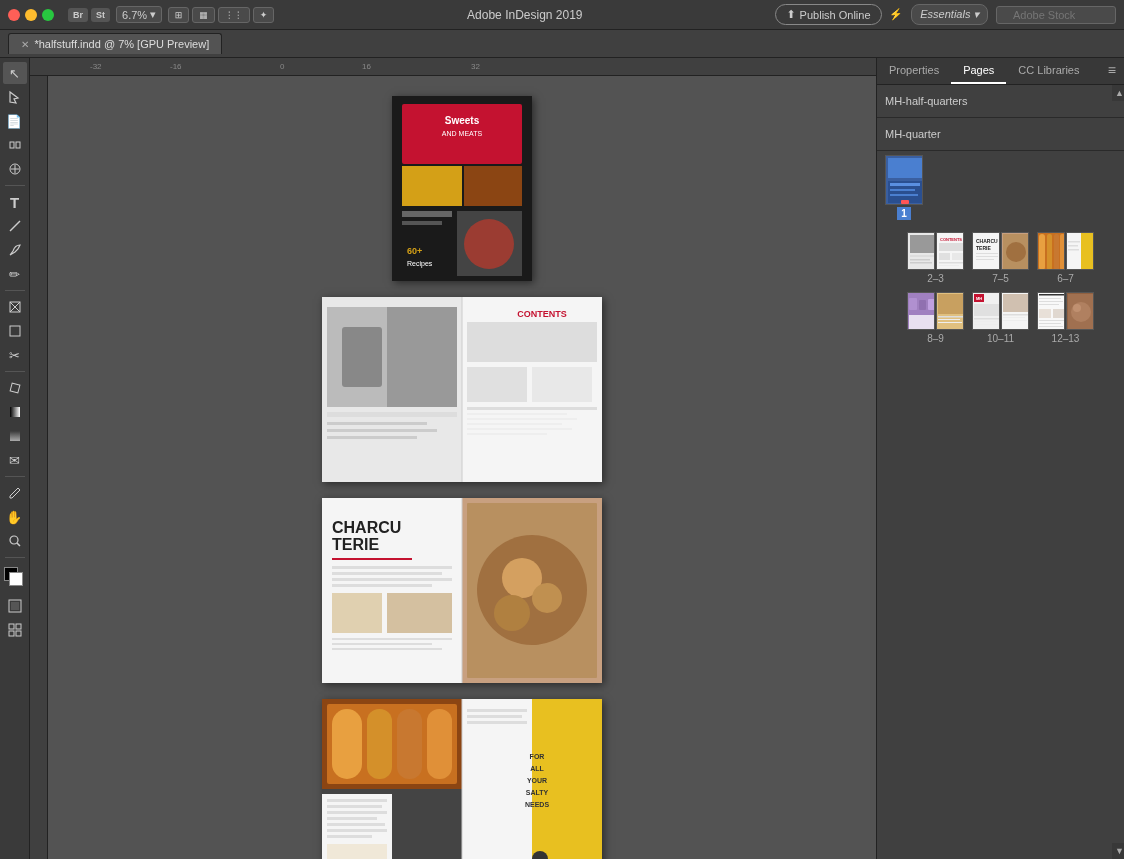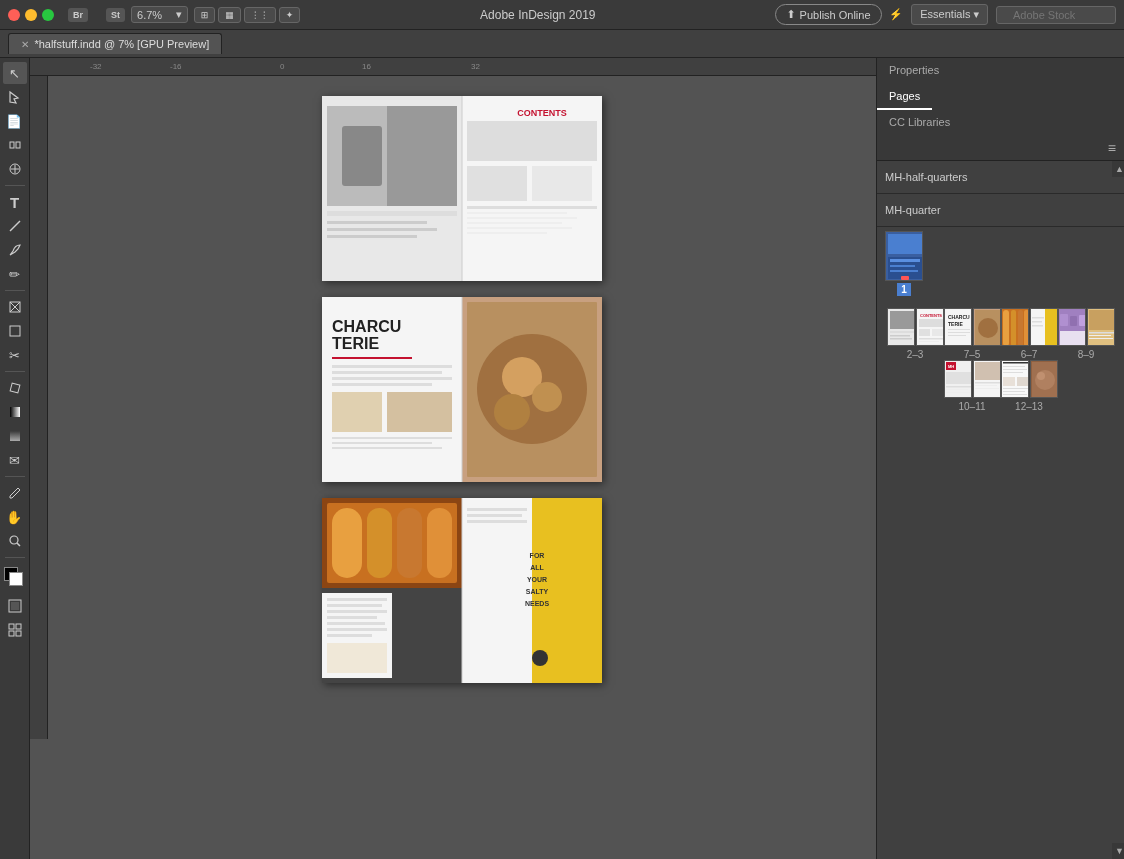--- a/index.html
+++ b/index.html
@@ -15,45 +15,46 @@
       padding: 0 8px;
       flex-shrink: 0;
       border-bottom: 1px solid #222;
     }
     .title-bar-left { display: flex; align-items: center; gap: 6px; }
     .traffic-lights { display: flex; gap: 5px; }
     .traffic-light { width: 12px; height: 12px; border-radius: 50%; cursor: pointer; }
     .tl-close { background: #ff5f57; }
     .tl-min { background: #febc2e; }
     .tl-max { background: #28c840; }
-    .app-icons { display: flex; gap: 18px; margin-left: 8px; }
+    .app-icons { display: flex; gap: 3px; margin-left: 8px; }
     .app-icon-btn { background: #555; border: none; color: #ccc; font-size: 9px; padding: 2px 5px; border-radius: 3px; cursor: pointer; font-weight: bold; }
-    .zoom-control { display: flex; align-items: center; gap: 14px; background: #4a4a4a; border: 1px solid #666; border-radius: 3px; padding: 1px 5px; cursor: pointer; font-size: 11px; color: #ccc; }
+    .zoom-control { display: flex; align-items: center; gap: 3px; background: #4a4a4a; border: 1px solid #666; border-radius: 3px; padding: 1px 5px; cursor: pointer; font-size: 11px; color: #ccc; }
     .view-controls { display: flex; gap: 3px; }
     .view-btn { background: #4a4a4a; border: 1px solid #666; color: #ccc; font-size: 9px; padding: 2px 6px; border-radius: 3px; cursor: pointer; }
     .title-center { font-size: 12px; color: #ccc; }
     .title-bar-right { display: flex; align-items: center; gap: 8px; }
     .publish-btn {
       background: transparent;
       border: 1px solid #888;
       color: #ccc;
       padding: 3px 10px;
       border-radius: 12px;
       font-size: 11px;
       cursor: pointer;
       display: flex; align-items: center; gap: 4px;
     }
     .essentials-btn {
       background: #4a4a4a;
       border: 1px solid #666;
       color: #ccc;
       padding: 3px 8px;
-      border-radius: 3px;
+      border-radius: 8px;
       font-size: 11px;
       cursor: pointer;
+      font-style: italic;
     }
     .search-bar { background: #4a4a4a; border: 1px solid #666; border-radius: 3px; padding: 2px 16px; color: #aaa; font-size: 11px; width: 120px; }
 
     
     .tab-bar {
       background: #404040;
       height: 28px;
       display: flex;
       align-items: center;
       padding: 0 8px;
@@ -168,35 +169,34 @@
       flex-shrink: 0;
       border-left: 1px solid #222;
       display: flex;
       flex-direction: column;
     }
     .panel-tabs {
       display: flex;
       background: #383838;
       border-bottom: 1px solid #222;
       align-items: flex-start;
-      flex-direction: column;
     }
     .panel-tab {
       padding: 6px 12px;
       font-size: 11px;
       color: #aaa;
       cursor: pointer;
       border-bottom: 2px solid transparent;
     }
     .panel-tab.active { color: #fff; border-bottom: 2px solid #fff; }
     .panel-menu-btn { margin-left: auto; padding: 4px 8px; color: #aaa; cursor: pointer; font-size: 14px; }
     .panel-scroll { flex: 1; overflow-y: auto; }
     .master-section { padding: 8px; border-bottom: 1px solid #2a2a2a; }
     .master-label { font-size: 11px; color: #ccc; padding: 2px 0; cursor: pointer; }
-    .pages-grid { display: flex; flex-wrap: wrap; padding: 8px; justify-content: center; }
+    .pages-grid { display: flex; flex-wrap: wrap; gap: 8px; padding: 8px; justify-content: center; }
     .page-thumb-item {
       display: flex;
       flex-direction: column;
       align-items: center;
       cursor: pointer;
     }
     .page-thumb-label { font-size: 10px; color: #aaa; margin-top: 3px; text-align: center; }
     .thumb-pair { display: flex; gap: 1px; }
     .thumb-half { width: 28px; height: 38px; border: 1px solid #555; background: #fff; overflow: hidden; }
 
@@ -383,20 +383,41 @@
         </div>
       </div>
 
       <div class="canvas-body">
 
         <div class="ruler-v">
         </div>
 
         <div class="canvas-pages">
 
+          <div class="page-spread single" style="width:140px;height:185px;background:#fff;box-shadow:2px 2px 8px rgba(0,0,0,0.5);">
+            <svg class="svg-thumb" viewBox="0 0 140 185" xmlns="http://www.w3.org/2000/svg">
+
+              <rect width="140" height="185" fill="#1a1a1a"></rect>
+
+              <rect x="10" y="8" width="120" height="60" fill="#c41230" rx="2"></rect>
+              <text x="70" y="28" text-anchor="middle" fill="#fff" font-size="10" font-weight="bold">Sweets</text>
+              <text x="70" y="40" text-anchor="middle" fill="#fff" font-size="7">AND MEATS</text>
+
+              <rect x="10" y="70" width="60" height="40" fill="#d4a017"></rect>
+              <rect x="72" y="70" width="58" height="40" fill="#8b4513"></rect>
+
+              <rect x="10" y="115" width="50" height="6" fill="#666"></rect>
+              <rect x="10" y="125" width="40" height="4" fill="#555"></rect>
+              <text x="15" y="158" fill="#d4a017" font-size="9" font-weight="bold">60+</text>
+              <text x="15" y="170" fill="#fff" font-size="7">Recipes</text>
+
+              <rect x="65" y="115" width="65" height="65" fill="#444"></rect>
+              <circle cx="97" cy="148" r="25" fill="#c0392b" opacity="0.7"></circle>
+            </svg>
+          </div>
 
           <div class="page-spread" style="width:280px;height:185px;background:#fff;box-shadow:2px 2px 8px rgba(0,0,0,0.5);">
             <svg class="svg-thumb" viewBox="0 0 280 185" xmlns="http://www.w3.org/2000/svg">
 
               <rect width="140" height="185" fill="#e8e8e8"></rect>
               <rect x="5" y="10" width="130" height="100" fill="#999"></rect>
               <rect x="5" y="10" width="60" height="100" fill="#bbb"></rect>
               <rect x="20" y="30" width="40" height="60" fill="#888" rx="3"></rect>
               <rect x="5" y="115" width="130" height="5" fill="#ddd"></rect>
               <rect x="5" y="125" width="100" height="3" fill="#ccc"></rect>

